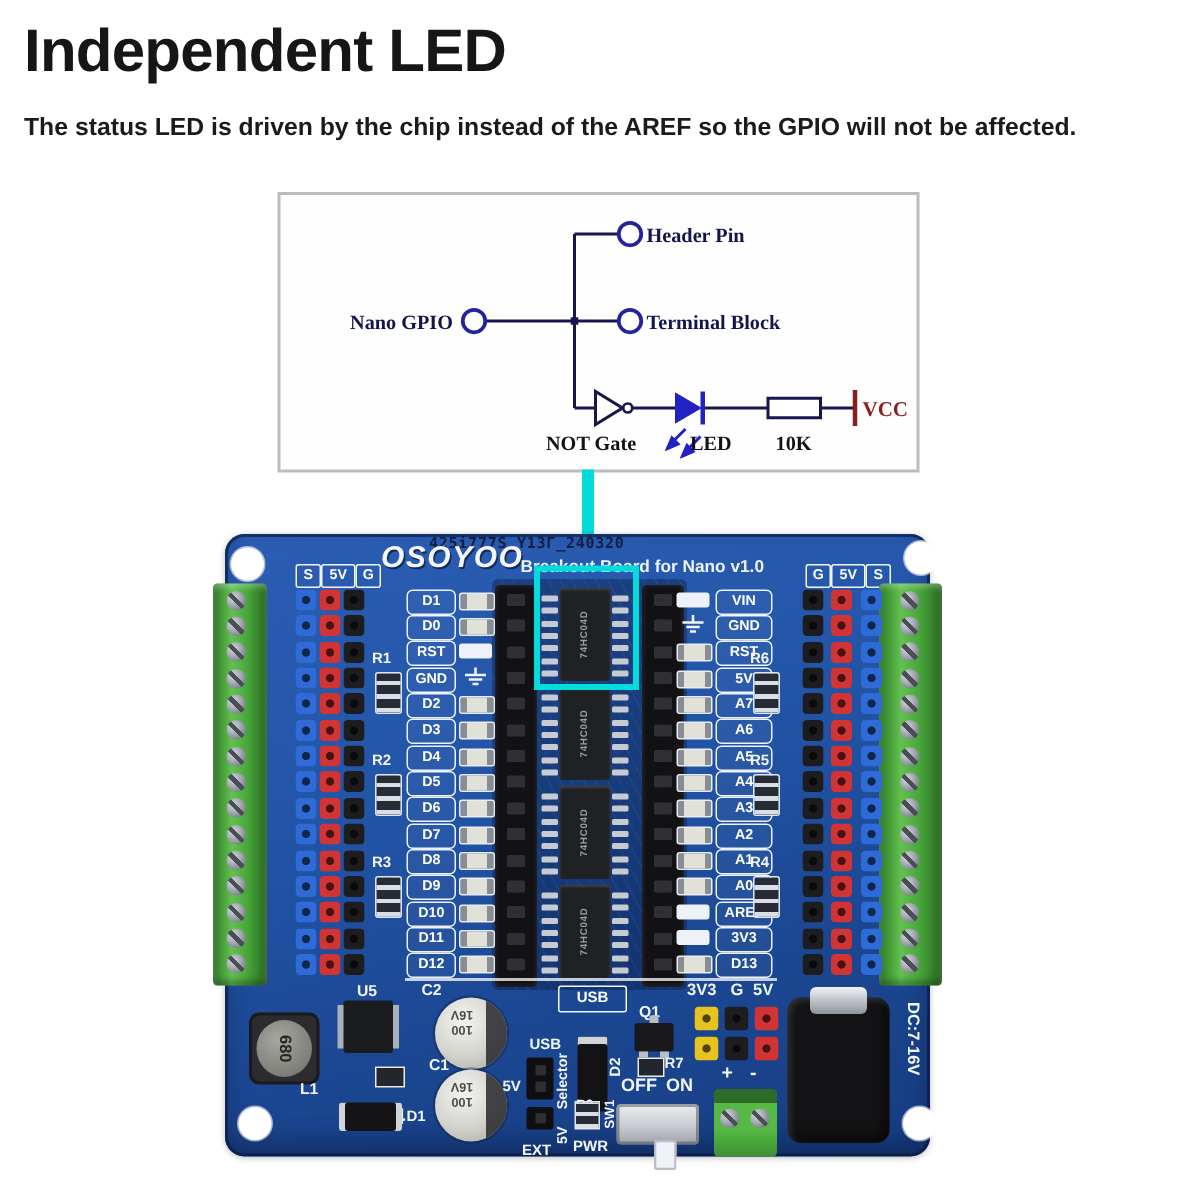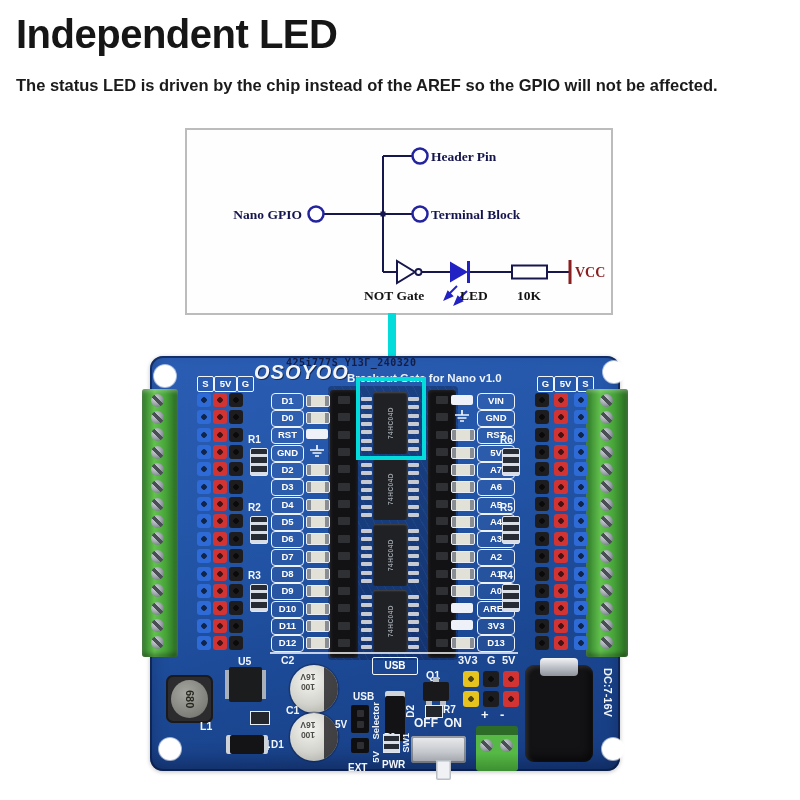--- a/index.html
+++ b/index.html
@@ -163,21 +163,21 @@
 <div class="abs" id="board">
   <div class="abs" id="center-well"></div>
 
   <div class="abs hole" style="left:4px;top:9px"></div>
   <div class="abs hole" style="left:453px;top:5px"></div>
   <div class="abs hole" style="left:9px;top:382px"></div>
   <div class="abs hole" style="left:452px;top:382px"></div>
 
   <div class="abs" id="watermark">425i777S_Y13Γ_240320</div>
   <div class="abs" id="brand">OSOYOO</div>
-  <div class="abs" id="board-title">Breakout Gate for Nano v1.0</div>
+  <div class="abs" id="board-title">Breakout Board for Nano v1.0</div>
 
   <div id="gen-root">
       <div class="hdr-box" style="left: 47px; width: 15px;">S</div>
       <div class="hdr-box" style="left: 64px; width: 21px;">5V</div>
       <div class="hdr-box" style="left: 87px; width: 15px;">G</div>
       <div class="hdr-box" style="left: 387px; width: 15px;">G</div>
       <div class="hdr-box" style="left: 404px; width: 21px;">5V</div>
       <div class="hdr-box" style="left: 427px; width: 15px;">S</div>
       <div class="tblock" style="left: -8px; width: 36px;"></div>
       <div class="tblock" style="left: 436px; width: 42px;"></div>

